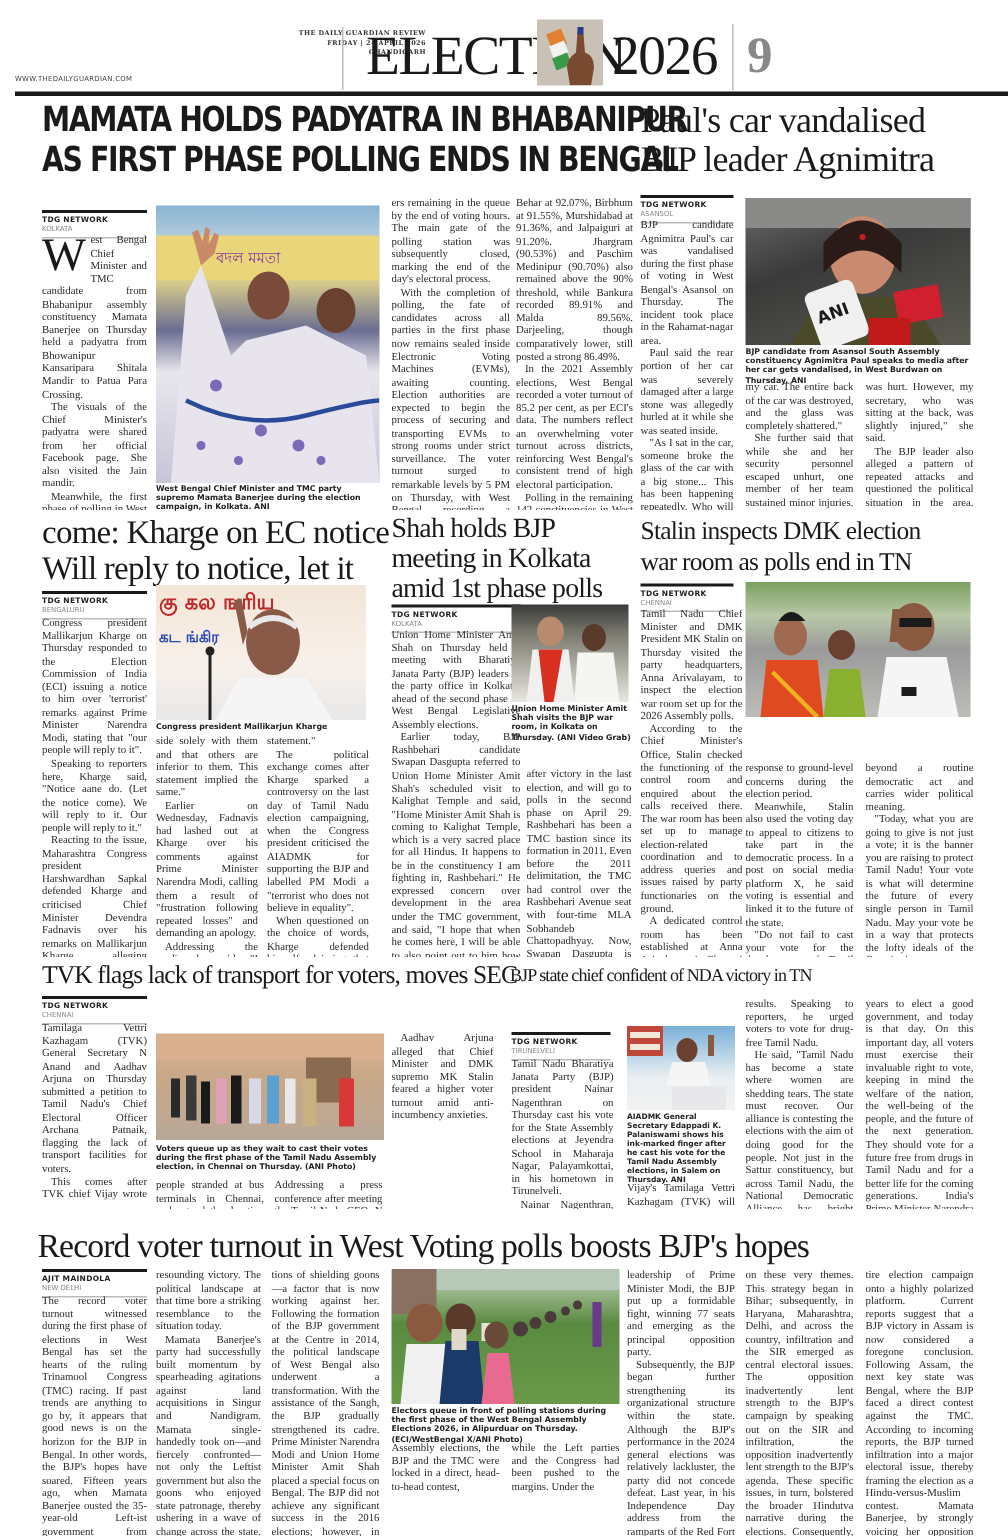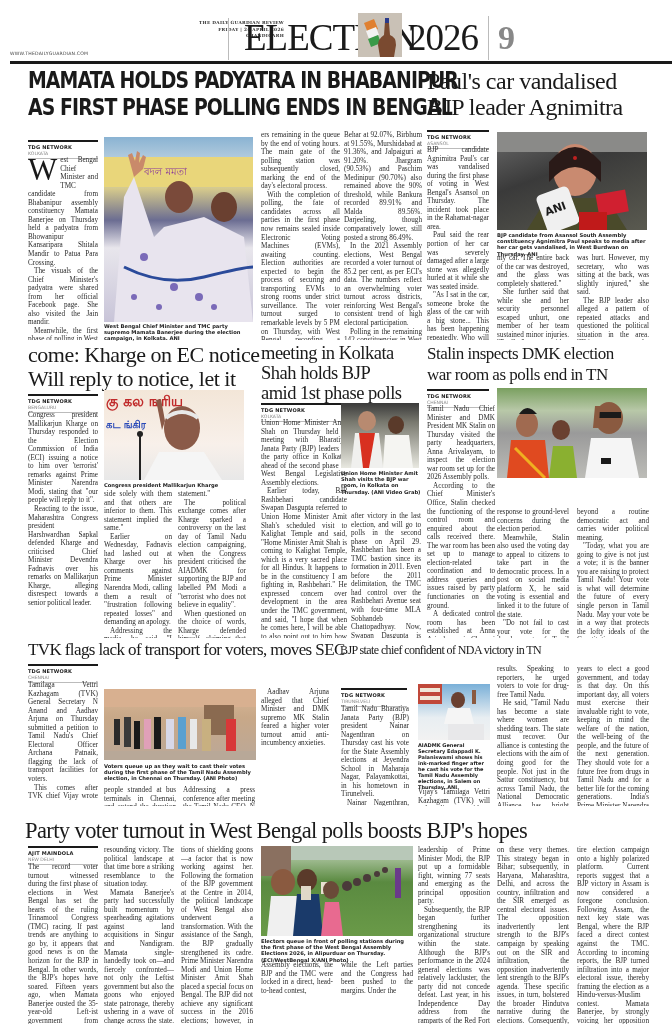--- a/index.html
+++ b/index.html
@@ -134,20 +134,21 @@
   <div class="abs hed-serif" style="left:28px;top:343px;width:220px;font-size:22px;line-height:24px">
     <div style="white-space:nowrap">come: Kharge on EC notice</div>
     <div style="white-space:nowrap">Will reply to notice, let it</div>
   </div>
   <div class="byline" style="left:28px;top:394px;width:70px">
     <span class="org">TDG NETWORK</span>
     <span class="loc">BENGALURU</span>
   </div>
   <div class="col" style="left:28px;top:411px;width:70px;height:227px">
     <p class="first">Congress president Mallikarjun Kharge on Thursday responded to the Election Commission of India (ECI) issuing a notice to him over 'terrorist' remarks against Prime Minister Narendra Modi, stating that "our people will reply to it".</p>
+    <p>Speaking to reporters here, Kharge said, "Notice aane do. (Let the notice come). We will reply to it. Our people will reply to it."</p>
     <p>Reacting to the issue, Maharashtra Congress president Harshwardhan Sapkal defended Kharge and criticised Chief Minister Devendra Fadnavis over his remarks on Mallikarjun Kharge, alleging disrespect towards a senior political leader.</p>
 
   </div>
   <div class="photo" style="left:104px;top:390px;width:140px;height:90px;background:linear-gradient(180deg,#f3e6d8 0%,#f8f0ea 60%,#e8e8e8 100%)">
     <svg width="140" height="90" viewBox="0 0 140 90">
       <text x="2" y="16" font-size="14" fill="#c02a2a" font-weight="bold">கு கல ஙரிய</text>
       <text x="2" y="38" font-size="10" fill="#2a4ab8" font-weight="bold">கட ங்கிர</text>
       <ellipse cx="78" cy="38" rx="18" ry="22" fill="#8a5a48"></ellipse>
       <path d="M62 28 q16 -12 32 0" stroke="#e8e8e8" stroke-width="4" fill="none"></path>
       <path d="M40 90 L55 62 L100 62 L118 90z" fill="#f5f5f5"></path>
@@ -165,22 +166,22 @@
   <div class="col" style="left:178px;top:490px;width:68px;height:148px">
     <p class="first">statement."</p>
     <p>The political exchange comes after Kharge sparked a controversy on the last day of Tamil Nadu election campaigning, when the Congress president criticised the AIADMK for supporting the BJP and labelled PM Modi a "terrorist who does not believe in equality".</p>
     <p>When questioned on the choice of words, Kharge defended himself, claiming that he meant to say that the PM was terrorising his political opponents.</p>
 
   </div>
 </div>
 
 <div class="abs" style="left:0;top:0;width:0;height:0">
   <div class="abs hed-serif" style="left:261px;top:343px;width:160px;font-size:18.5px;line-height:20px">
+    <div style="white-space:nowrap">Shah holds BJP</div>
     <div style="white-space:nowrap">meeting in Kolkata</div>
-    <div style="white-space:nowrap">Shah holds BJP</div>
     <div style="white-space:nowrap">amid 1st phase polls</div>
   </div>
   <div class="byline" style="left:261px;top:403px;width:86px">
     <span class="org">TDG NETWORK</span>
     <span class="loc">KOLKATA</span>
   </div>
   <div class="col" style="left:261px;top:419px;width:86px;height:219px">
     <p class="first">Union Home Minister Amit Shah on Thursday held a meeting with Bharatiya Janata Party (BJP) leaders at the party office in Kolkata, ahead of the second phase of West Bengal Legislative Assembly elections.</p>
     <p>Earlier today, BJP Rashbehari candidate Swapan Dasgupta referred to Union Home Minister Amit Shah's scheduled visit to Kalighat Temple and said, "Home Minister Amit Shah is coming to Kalighat Temple, which is a very sacred place for all Hindus. It happens to be in the constituency I am fighting in, Rashbehari." He expressed concern over development in the area under the TMC government, and said, "I hope that when he comes here, I will be able to also point out to him how much this area has been neglected after 15 years of TMC rule and what the upgradation, in terms of facilities, this area needs." All 11 seats in Kolkata are currently controlled by the TMC.</p>
   </div>
@@ -313,21 +314,21 @@
     <p class="first">results. Speaking to reporters, he urged voters to vote for drug-free Tamil Nadu.</p>
     <p>He said, "Tamil Nadu has become a state where women are shedding tears. The state must recover. Our alliance is contesting the elections with the aim of doing good for the people. Not just in the Sattur constituency, but across Tamil Nadu, the National Democratic Alliance has bright prospects of victory."</p>
 
   </div>
   <div class="col" style="left:577px;top:665px;width:72px;height:141px">
     <p class="first">years to elect a good government, and today is that day. On this important day, all voters must exercise their invaluable right to vote, keeping in mind the welfare of the nation, the well-being of the people, and the future of the next generation. They should vote for a future free from drugs in Tamil Nadu and for a better life for the coming generations. India's Prime Minister Narendra Modi has been elected for a third term and is regarded as a great friend among world leaders.</p>
   </div>
 </div>
 
 <div class="abs" style="left:0;top:0;width:0;height:0">
-  <div class="abs hed-serif" style="left:25px;top:817px;width:645px;font-size:22.5px;line-height:28px;white-space:nowrap;letter-spacing:-0.6px">Party voter turnout in West Bengal polls boosts BJP's hopes</div>
+  <div class="abs hed-serif" style="left:25px;top:817px;width:645px;font-size:22.5px;line-height:28px;white-space:nowrap;letter-spacing:-0.6px">Record voter turnout in West Voting polls boosts BJP's hopes</div>
   <div class="byline" style="left:28px;top:846px;width:70px">
     <span class="org">AJIT MAINDOLA</span>
     <span class="loc">NEW DELHI</span>
   </div>
   <div class="col" style="left:28px;top:863px;width:70px;height:161px">
     <p class="first">The record voter turnout witnessed during the first phase of elections in West Bengal has set the hearts of the ruling Trinamool Congress (TMC) racing. If past trends are anything to go by, it appears that good news is on the horizon for the BJP in Bengal. In other words, the BJP's hopes have soared. Fifteen years ago, when Mamata Banerjee ousted the 35-year-old Left-ist government from power, all previous records for voter turnout were shattered even then. The entire state recorded a turnout of around 88%, and the TMC secured a</p>
   </div>
   <div class="col" style="left:104px;top:846px;width:70px;height:178px">
     <p class="first">resounding victory. The political landscape at that time bore a striking resemblance to the situation today.</p>
     <p>Mamata Banerjee's party had successfully built momentum by spearheading agitations against land acquisitions in Singur and Nandigram. Mamata single-handedly took on—and fiercely confronted—not only the Leftist government but also the goons who enjoyed state patronage, thereby ushering in a wave of change across the state. However, this achievement came only after a prolonged and arduous struggle. Yet, after assuming power, she too began facing allega-</p>

